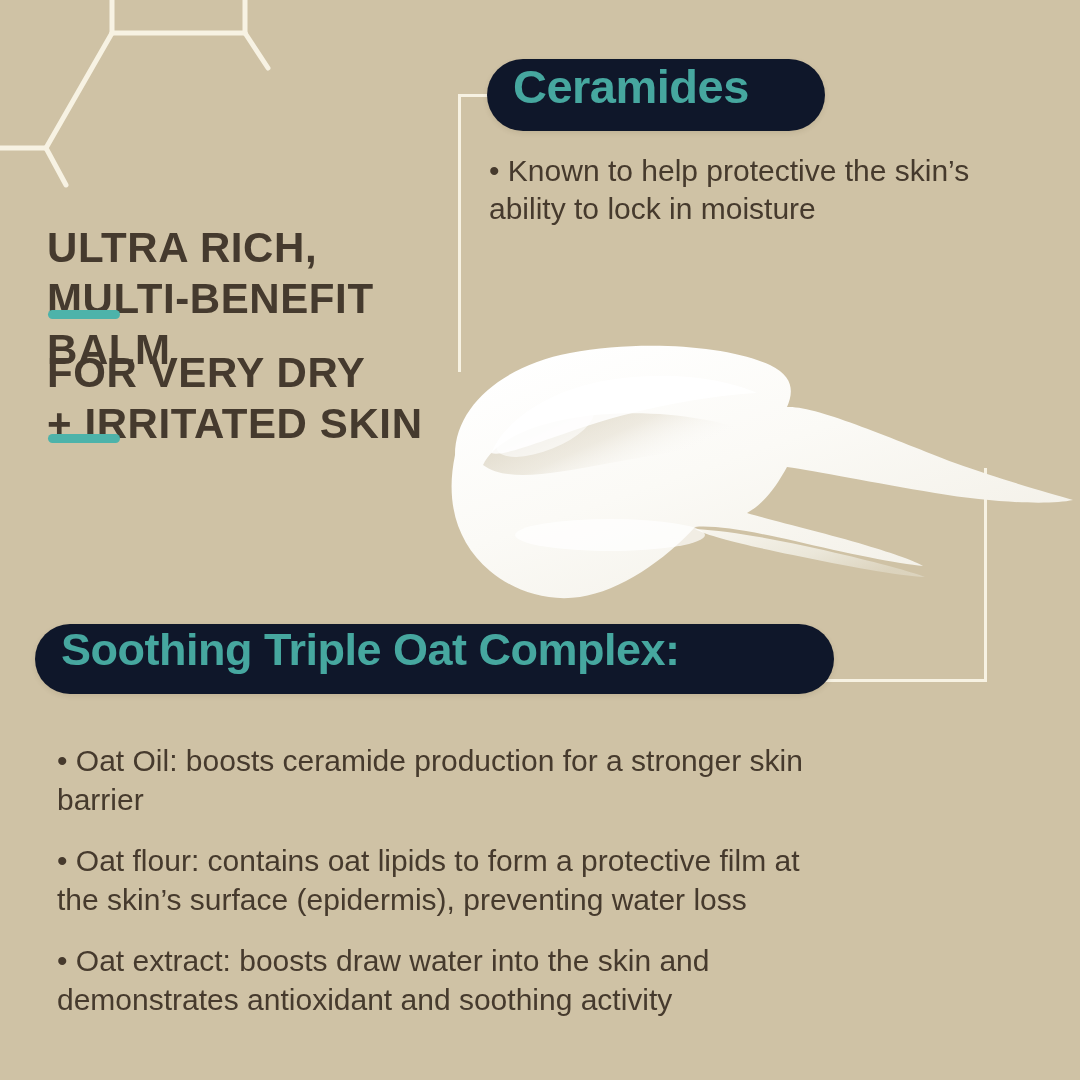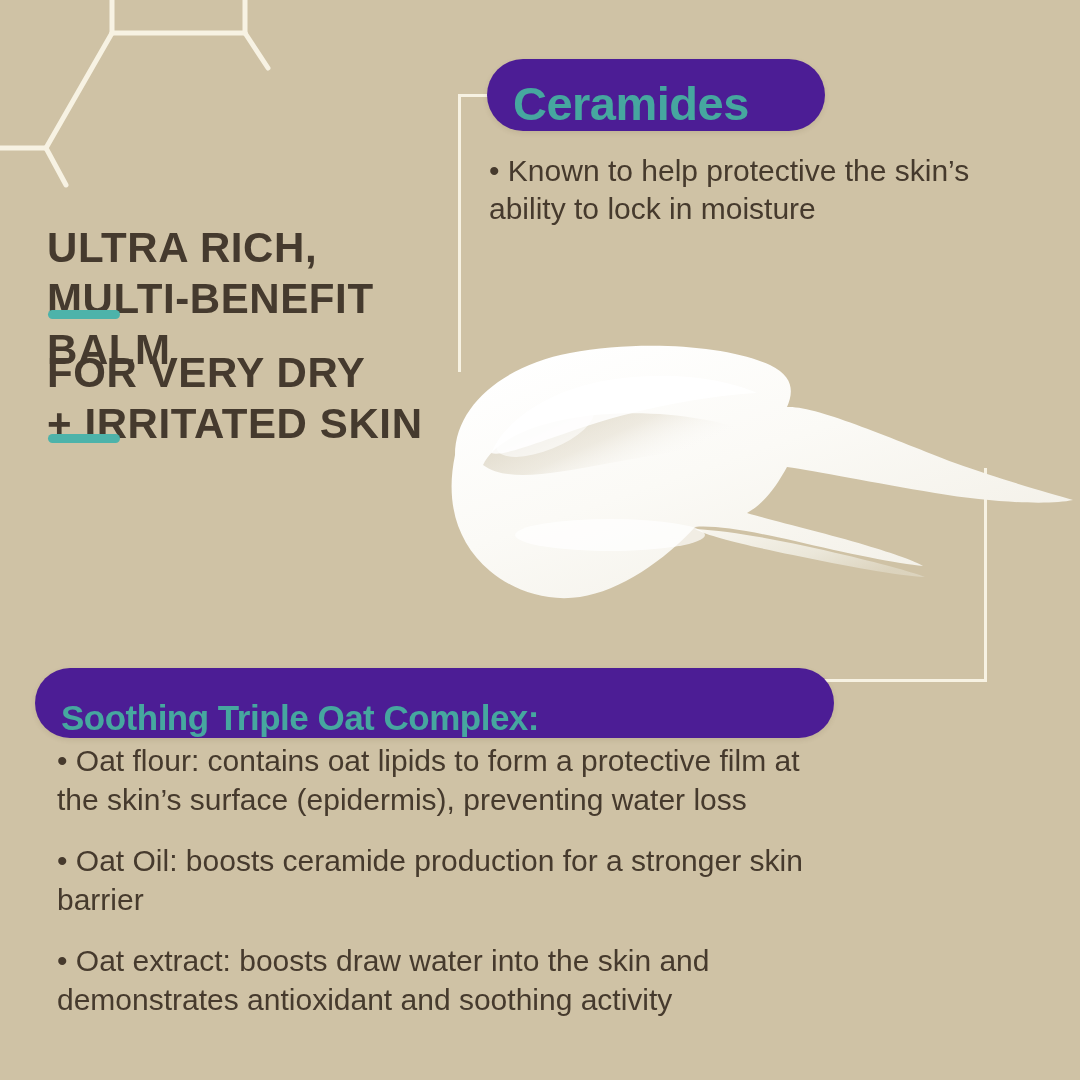--- a/index.html
+++ b/index.html
@@ -17,30 +17,30 @@
   
   .connector{position:absolute;background:#f7f2e3;}
   #conn-cer-h{left:458px;top:94px;width:34px;height:3px;}
   #conn-cer-v{left:458px;top:94px;width:3px;height:278px;}
   #conn-oat-v{left:984px;top:468px;width:3px;height:214px;}
   #conn-oat-h{left:812px;top:679px;width:175px;height:3px;}
 
   
   .pill{
     position:absolute;
-    background:#4c1d95;
+    background:#0f172a;
     border-radius:999px;
-    display:flex;align-items:flex-end;
+    display:flex;align-items:flex-start;
     color:#46a79f;
     font-weight:700;
     letter-spacing:-0.5px;
     box-shadow:0 2px 5px rgba(90,75,50,.13);
   }
   #pill-ceramides{left:487px;top:59px;width:312px;height:72px;padding-left:26px;font-size:47px;}
-  #pill-oat{left:35px;top:668px;width:773px;height:70px;padding-left:26px;font-size:35px;}
+  #pill-oat{left:35px;top:624px;width:773px;height:70px;padding-left:26px;font-size:45px;}
 
   
   .body-text{
     position:absolute;
     color:#463a2d;
     line-height:1.28;
   }
   #cer-bullet{left:489px;top:152px;width:530px;font-size:30px;}
 
   
@@ -172,18 +172,18 @@
   <div class="pill" id="pill-ceramides">
     <span>Ceramides</span>
   </div>
   <div class="body-text" id="cer-bullet">• Known to help protective the skin’s ability to lock in moisture</div>
 
   <div class="pill" id="pill-oat">
     <span>Soothing Triple Oat Complex:</span>
   </div>
 
   <div class="oat-list">
+    <div class="oat-item">• Oat Oil: boosts ceramide production for a stronger skin barrier</div>
     <div class="oat-item">• Oat flour: contains oat lipids to form a protective film at the skin’s surface (epidermis), preventing water loss</div>
-    <div class="oat-item">• Oat Oil: boosts ceramide production for a stronger skin barrier</div>
     <div class="oat-item">• Oat extract: boosts draw water into the skin and demonstrates antioxidant and soothing activity</div>
   </div>
 
 </div>
 
 </body></html>

